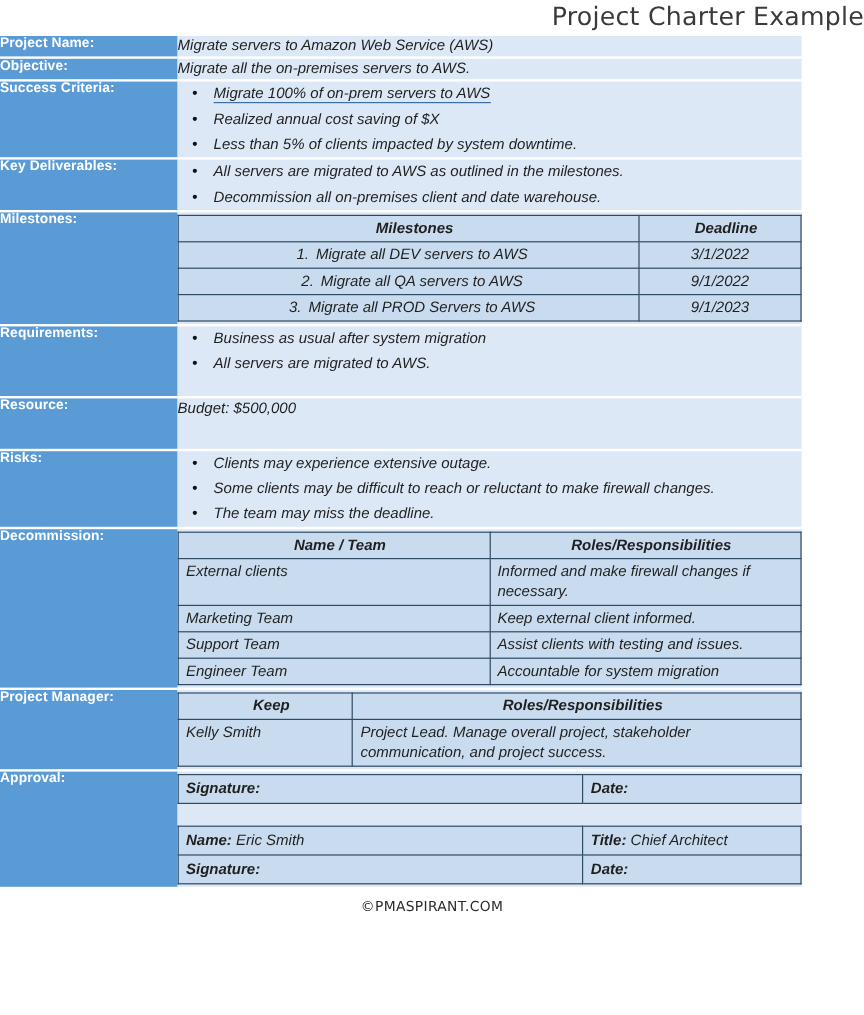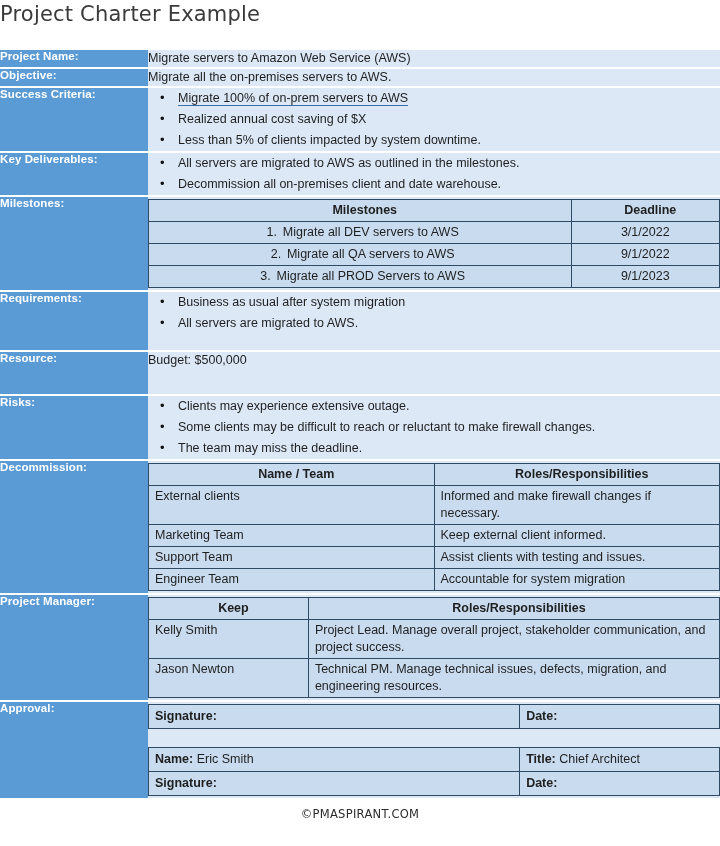--- a/index.html
+++ b/index.html
@@ -17,34 +17,33 @@
 
   .page {
     width: 720px;
     height: 846px;
     position: relative;
     background: #ffffff;
     box-sizing: border-box;
   }
 
   .doc-title {
-    text-align: left;
+    text-align: right;
     font-size: 21px;
     font-weight: 400;
     color: #3a3a3a;
     letter-spacing: 0.2px;
     padding: 2px 0 4px 0;
     font-family: "DejaVu Sans", sans-serif;
   }
 
   .charter {
-    width: 720px;
+    width: 668px;
     border-collapse: collapse;
     table-layout: fixed;
-    margin-top: 20px;
   }
 
   .charter td {
     vertical-align: top;
     padding: 0;
   }
 
   .lbl {
     width: 148px;
     background: #5B9BD5;
@@ -55,20 +54,21 @@
     border-bottom: 2px solid #ffffff;
     letter-spacing: 0.1px;
   }
 
   .content {
     background: #DCE8F6;
     border-bottom: 2px solid #ffffff;
     padding: 5px 10px 5px 10px;
     font-size: 12.5px;
     color: #1f1f1f;
+    font-style: italic;
   }
 
   .content .line {
     line-height: 17px;
   }
 
   ul.bullets {
     margin: 0;
     padding: 0 0 0 30px;
     list-style: none;
@@ -301,24 +301,20 @@
               <tr>
                 <th>Keep</th>
                 <th>Roles/Responsibilities</th>
               </tr>
             </thead>
             <tbody>
               <tr>
                 <td>Kelly Smith</td>
                 <td>Project Lead. Manage overall project, stakeholder communication, and project success.</td>
               </tr>
-              <tr>
-                <td>Jason Newton</td>
-                <td>Technical PM. Manage technical issues, defects, migration, and engineering resources.</td>
-              </tr>
             </tbody>
           </table>
         </td>
       </tr>
 
       <tr>
         <td class="lbl">Approval:</td>
         <td class="content">
 
           <table class="inner approve-tbl">

